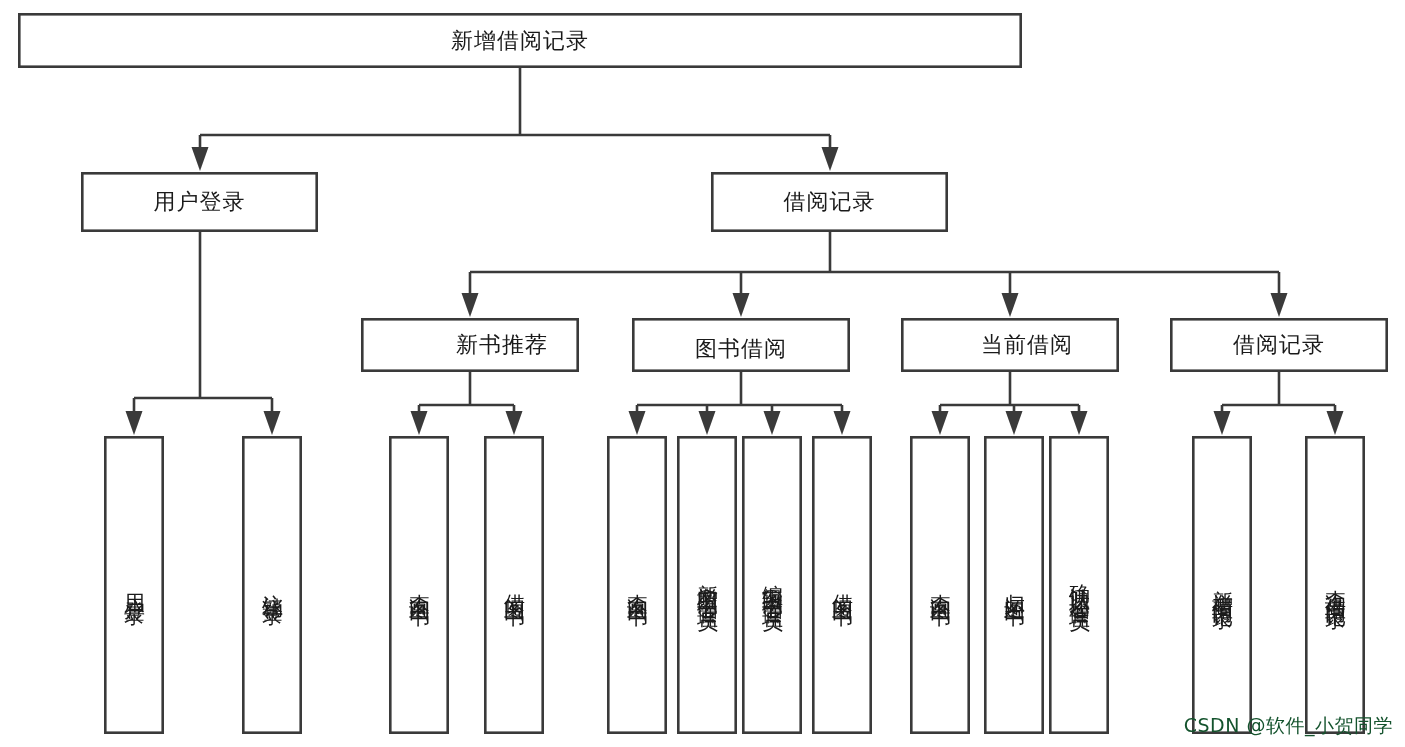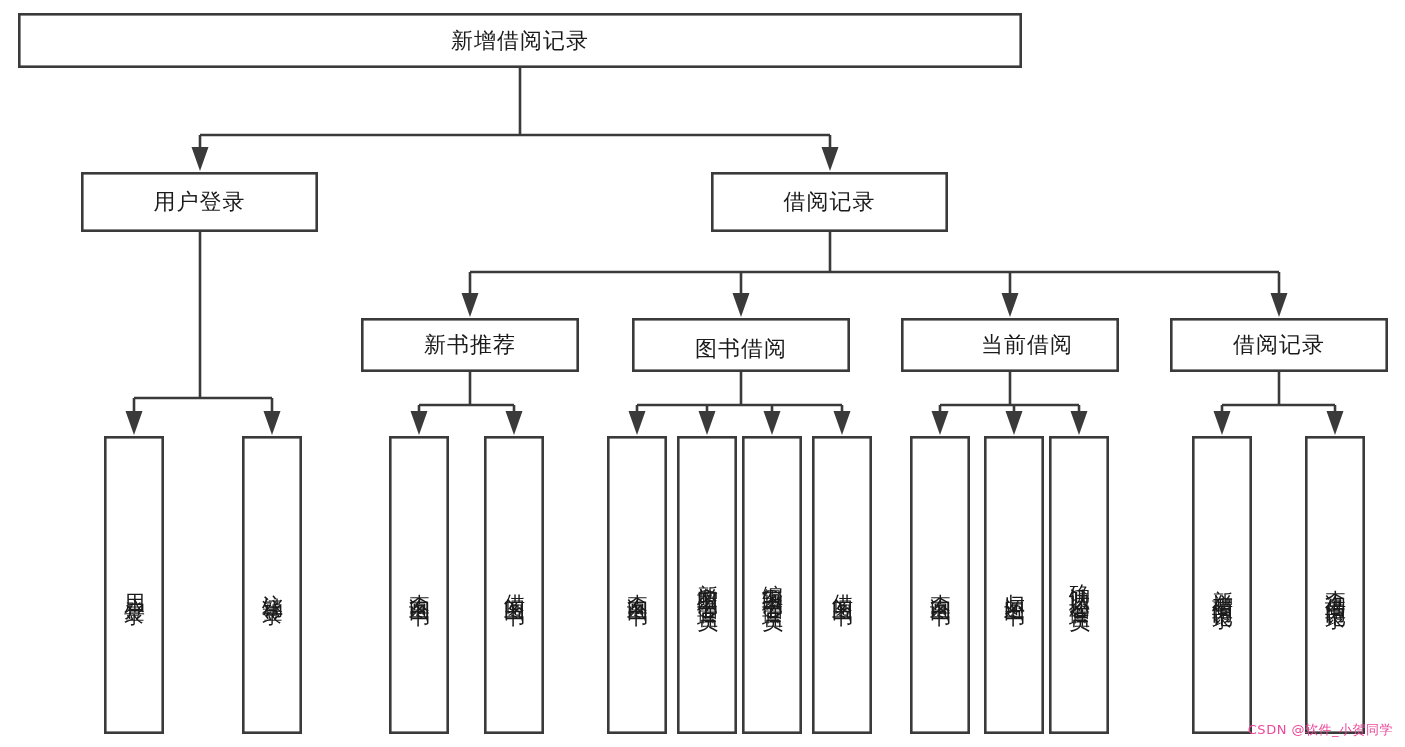--- a/index.html
+++ b/index.html
@@ -74,22 +74,22 @@
     font-size: 22px;
     color: #1a1a1a;
     white-space: nowrap;
     letter-spacing: 1px;
   }
   #watermark {
     position: absolute;
     right: 12px;
     bottom: 8px;
     font-family: "DejaVu Sans", "Liberation Sans", sans-serif;
-    font-size: 13px;
-    color: #ec4899;
+    font-size: 19px;
+    color: #14532d;
     white-space: nowrap;
     letter-spacing: 0.5px;
   }
 </style>
 </head>
 <body>
 
 <div id="diagram-root">
   <svg class="diagram-svg" id="diagram-svg" viewBox="0 0 1405 747" xmlns="http://www.w3.org/2000/svg">
       <g>
@@ -182,21 +182,21 @@
   <div id="label-layer">
       <div class="hlabel-wrap" style="left: 18px; top: 13px; width: 1004px; height: 55px;">
         <span class="hlabel-text">新增借阅记录</span>
       </div>
       <div class="hlabel-wrap" style="left: 81px; top: 172px; width: 237px; height: 60px;">
         <span class="hlabel-text">用户登录</span>
       </div>
       <div class="hlabel-wrap" style="left: 711px; top: 172px; width: 237px; height: 60px;">
         <span class="hlabel-text">借阅记录</span>
       </div>
-      <div class="hlabel-wrap" style="left: 361px; top: 318px; width: 218px; height: 54px;">
+      <div class="hlabel-wrap" style="left: 361px; top: 318px; width: 218px; height: 54px; padding-left: 32px;">
         <span class="hlabel-text">新书推荐</span>
       </div>
       <div class="hlabel-wrap" style="left: 632px; top: 318px; width: 218px; height: 62px;">
         <span class="hlabel-text">图书借阅</span>
       </div>
       <div class="hlabel-wrap" style="left: 901px; top: 318px; width: 252px; height: 54px;">
         <span class="hlabel-text">当前借阅</span>
       </div>
       <div class="hlabel-wrap" style="left: 1170px; top: 318px; width: 218px; height: 54px; text-align: center;">
         <span class="hlabel-text">借阅记录</span>

